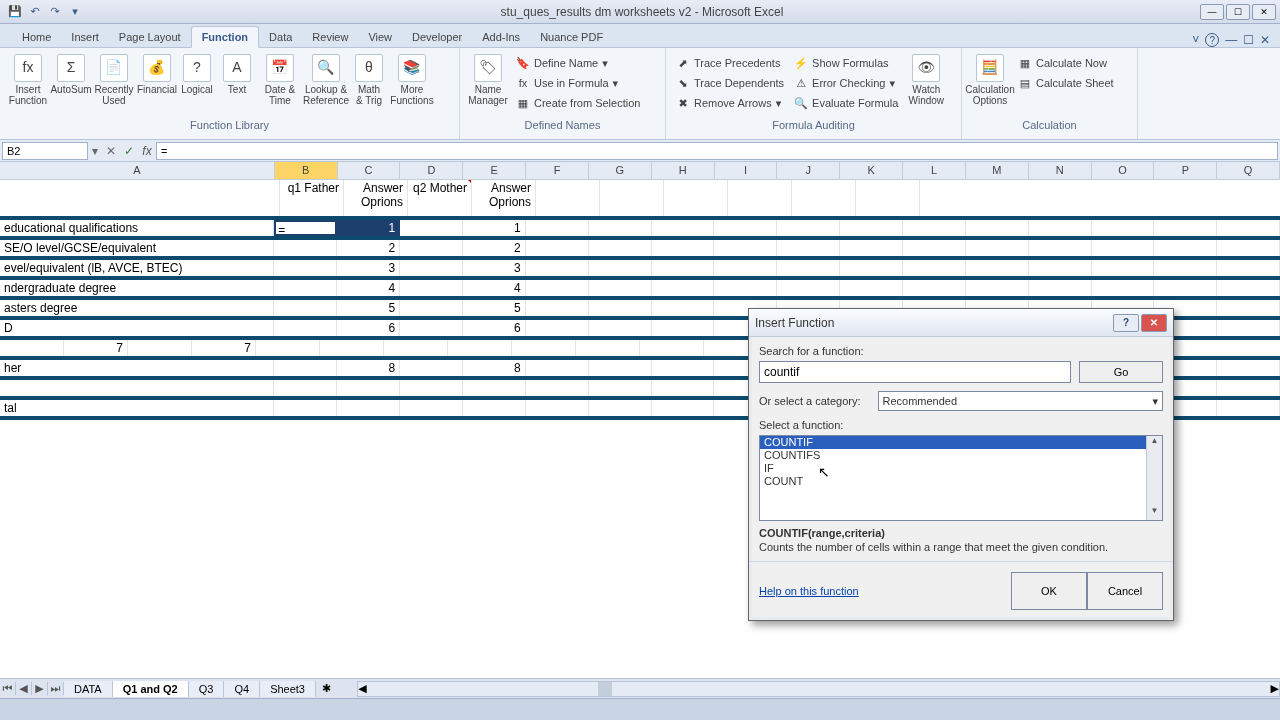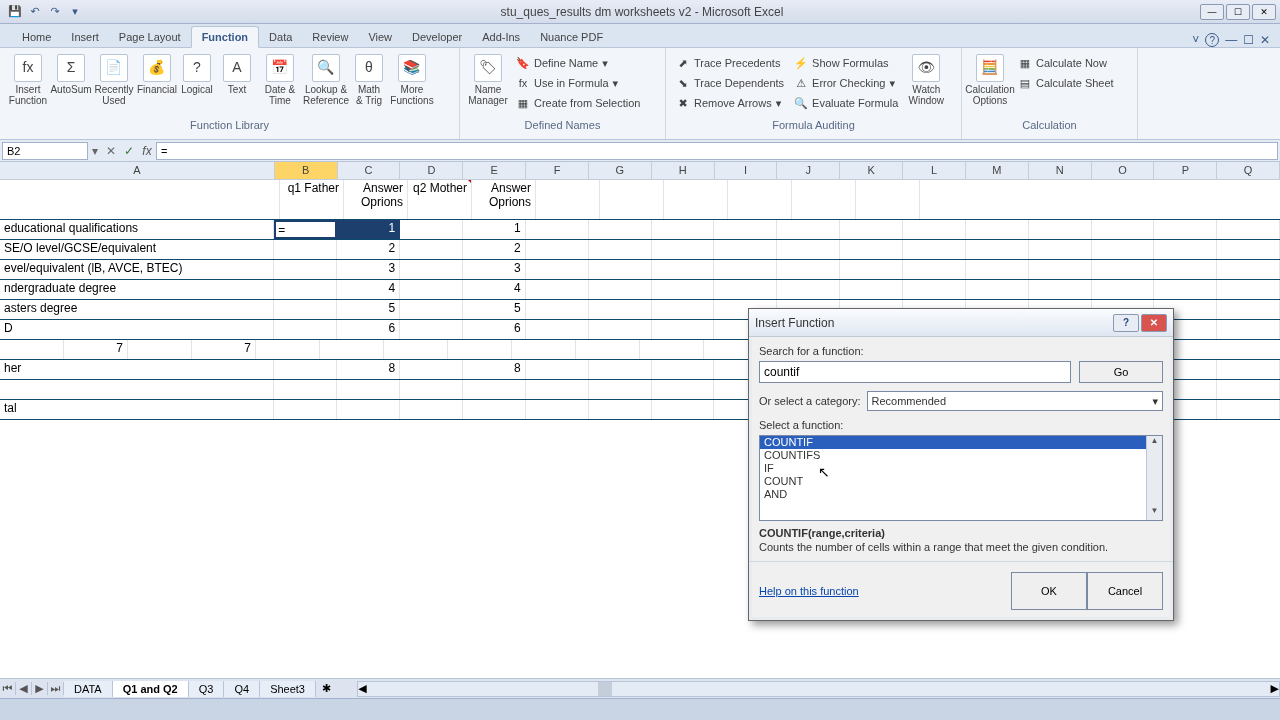--- a/index.html
+++ b/index.html
@@ -38,21 +38,21 @@
   .fb-btn { width: 18px; display: flex; justify-content: center; color: #555; font-size: 12px; }
   .formula-bar { flex: 1; height: 18px; background: #fff; border: 1px solid #a3b1cc; padding: 0 4px; font-size: 11px; display: flex; align-items: center; }
 
   
   .grid-wrap { position: relative; }
   .col-headers { display: flex; height: 18px; border-bottom: 1px solid #c3cddb; }
   .corner { width: 0; }
   .col-h { width: 64px; border-right: 1px solid #c3cddb; background: #e4ebf5; text-align: center; font-size: 11px; color: #444; padding-top: 2px; }
   .col-h.selcol { background: #fdd567; }
 
-  .row { display: flex; height: 20px; border-bottom: 1px solid #0c4a6e; }
+  .row { display: flex; height: 20px; border-bottom: 4px solid #0c4a6e; }
   .cell { width: 64px; border-right: 1px solid #e0e5ec; padding: 1px 4px; font-size: 12px; overflow: hidden; white-space: nowrap; }
   .colA { width: 280px; }
 
   .hdr-text { font-size: 12px; text-align: right; }
 
   
   .cell.b2 { border: 2px solid #1c3f6e; background: #fff; padding-left: 2px; }
   .cell.c2 { background: #1c3f6e; color: #fff; text-align: right; border-right: 1px solid #1c3f6e; }
 
   
@@ -72,21 +72,21 @@
   .dlg-title-text { font-size: 12px; color: #333; }
   .dlg-title-btns { margin-left: auto; display: flex; gap: 2px; }
   .dlg-tbn { width: 26px; height: 18px; border: 1px solid #8a9ab5; border-radius: 2px; display: flex; align-items: center; justify-content: center; font-size: 10px; }
   .dlg-tbn.help { background: #e8ecf5; color: #2a4a7a; font-weight: bold; }
   .dlg-tbn.close { background: #d9534f; color: #fff; font-weight: bold; }
   .dlg-body { padding: 8px 10px; font-size: 11px; color: #333; }
   .dlg-body label { display: block; margin-bottom: 4px; }
   .search-row { display: flex; gap: 8px; margin-bottom: 8px; }
   .search-input { flex: 1; height: 22px; border: 1px solid #7a8aa5; background: #fff; padding: 0 4px; font-size: 12px; }
   .go-btn { width: 84px; height: 22px; border: 1px solid #7a8aa5; background: #efefef; font-size: 11px; cursor: pointer; }
-  .cat-row { display: flex; align-items: center; gap: 6px; margin-bottom: 8px; }
+  .cat-row { display: flex; align-items: center; gap: 17px; margin-bottom: 8px; }
   .cat-select { flex: 1; height: 20px; border: 1px solid #7a8aa5; background: #fff; display: flex; align-items: center; padding: 0 4px; justify-content: space-between; }
   .fn-list { height: 86px; border: 1px solid #7a8aa5; background: #fff; overflow: hidden; position: relative; }
   .fn-item { padding: 0 4px; font-size: 11px; line-height: 13px; cursor: pointer; }
   .fn-item.sel { background: #2a5fbd; color: #fff; }
   .fn-scroll { position: absolute; right: 0; top: 0; bottom: 0; width: 16px; background: #e8ecf0; border-left: 1px solid #c0c8d6; }
   .fn-scroll-arrow { height: 14px; text-align: center; font-size: 8px; color: #555; }
   .fn-sig { font-weight: bold; margin-top: 6px; font-size: 11px; }
   .fn-desc { font-size: 11px; margin-top: 2px; }
   .dlg-footer { display: flex; align-items: center; padding: 10px; border-top: 1px solid #d0d8e5; }
   .help-link { color: #0645ad; text-decoration: underline; font-size: 11px; cursor: pointer; }
@@ -535,21 +535,20 @@
         <span>Recommended</span>
         <span>▾</span>
       </div>
     </div>
     <label>Select a function:</label>
     <div class="fn-list">
       <div class="fn-item sel">COUNTIF</div>
       <div class="fn-item">COUNTIFS</div>
       <div class="fn-item">IF</div>
       <div class="fn-item">COUNT</div>
-      <div class="fn-item">AND</div>
       <div class="fn-scroll">
         <div class="fn-scroll-arrow">▲</div>
         <div style="flex:1"></div>
         <div class="fn-scroll-arrow" style="position:absolute;bottom:0;width:100%;">▼</div>
       </div>
     </div>
     <div class="fn-sig">COUNTIF(range,criteria)</div>
     <div class="fn-desc">Counts the number of cells within a range that meet the given condition.</div>
   </div>
   <div class="dlg-footer">

